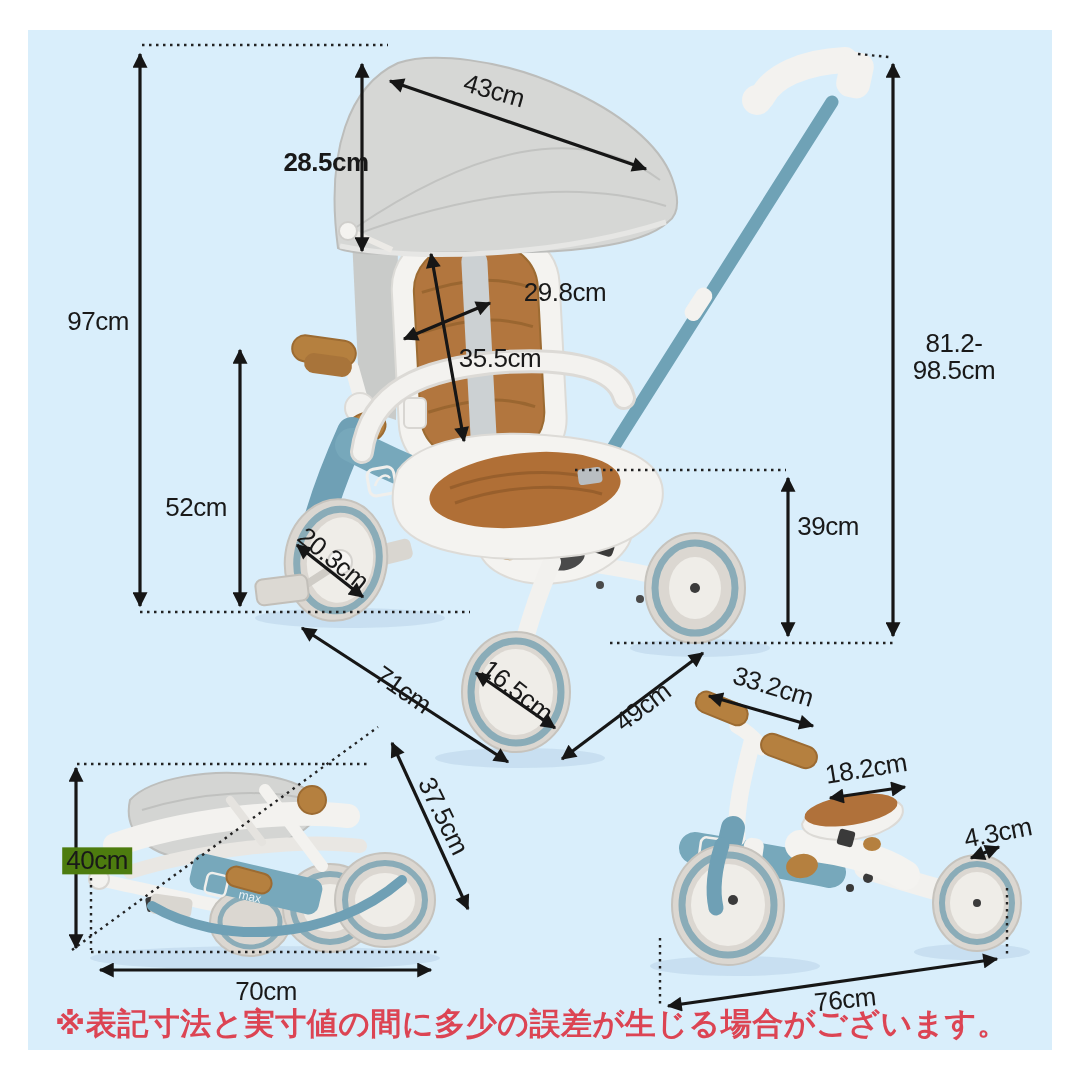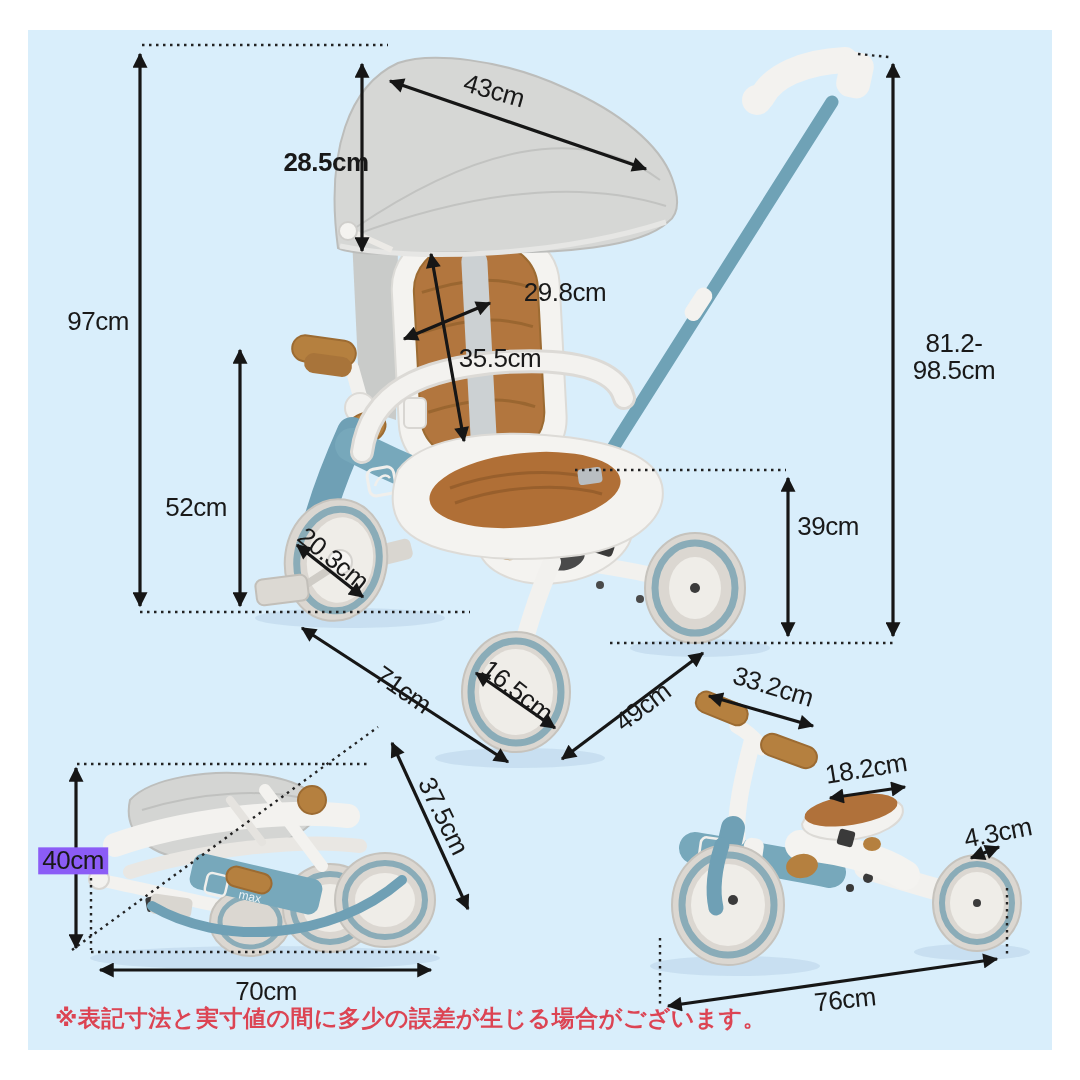--- a/index.html
+++ b/index.html
@@ -2,23 +2,23 @@
 <html><head>
 <meta charset="utf-8">
 <style>
   html,body{margin:0;padding:0;background:#ffffff;}
   #canvas{position:relative;width:1080px;height:1080px;background:#ffffff;overflow:hidden;
           font-family:"Liberation Sans","DejaVu Sans",sans-serif;}
   #panel{position:absolute;left:28px;top:30px;width:1024px;height:1020px;background:#d9eefb;}
   svg{position:absolute;left:0;top:0;}
   .dim{position:absolute;font-size:26px;line-height:1.05;color:#191919;white-space:nowrap;
        letter-spacing:-0.5px;font-weight:500;}
-  .dim.bg{background:#8b5cf6;padding:0 4px;}
+  .dim.bg{background:#4d7c0f;padding:0 4px;margin-left:24px;}
   .dim.two{text-align:center;}
-  #footer-note{position:absolute;left:55px;top:1003px;font-size:23px;font-weight:600;
+  #footer-note{position:absolute;left:55px;top:1003px;font-size:31px;font-weight:600;
        color:#dc4453;letter-spacing:0.5px;}
 </style>
 </head>
 <body>
 
 <div id="canvas">
   <div id="panel"></div>
 
   <svg width="1080" height="1080" viewBox="0 0 1080 1080">
     <defs>

